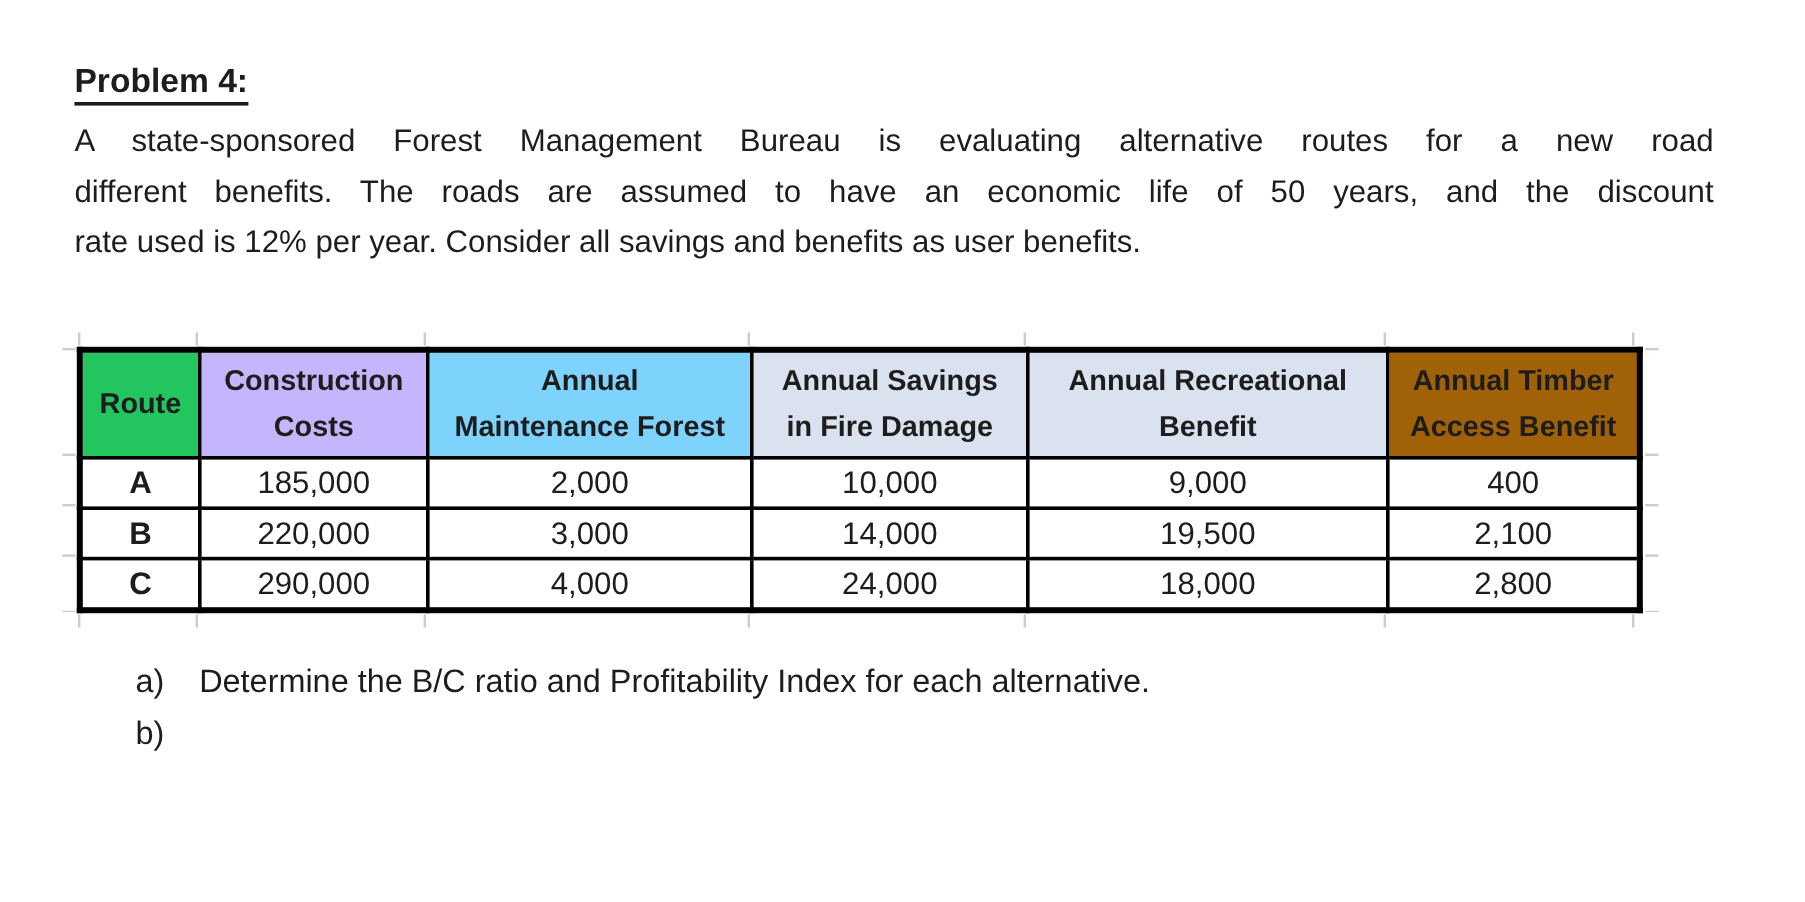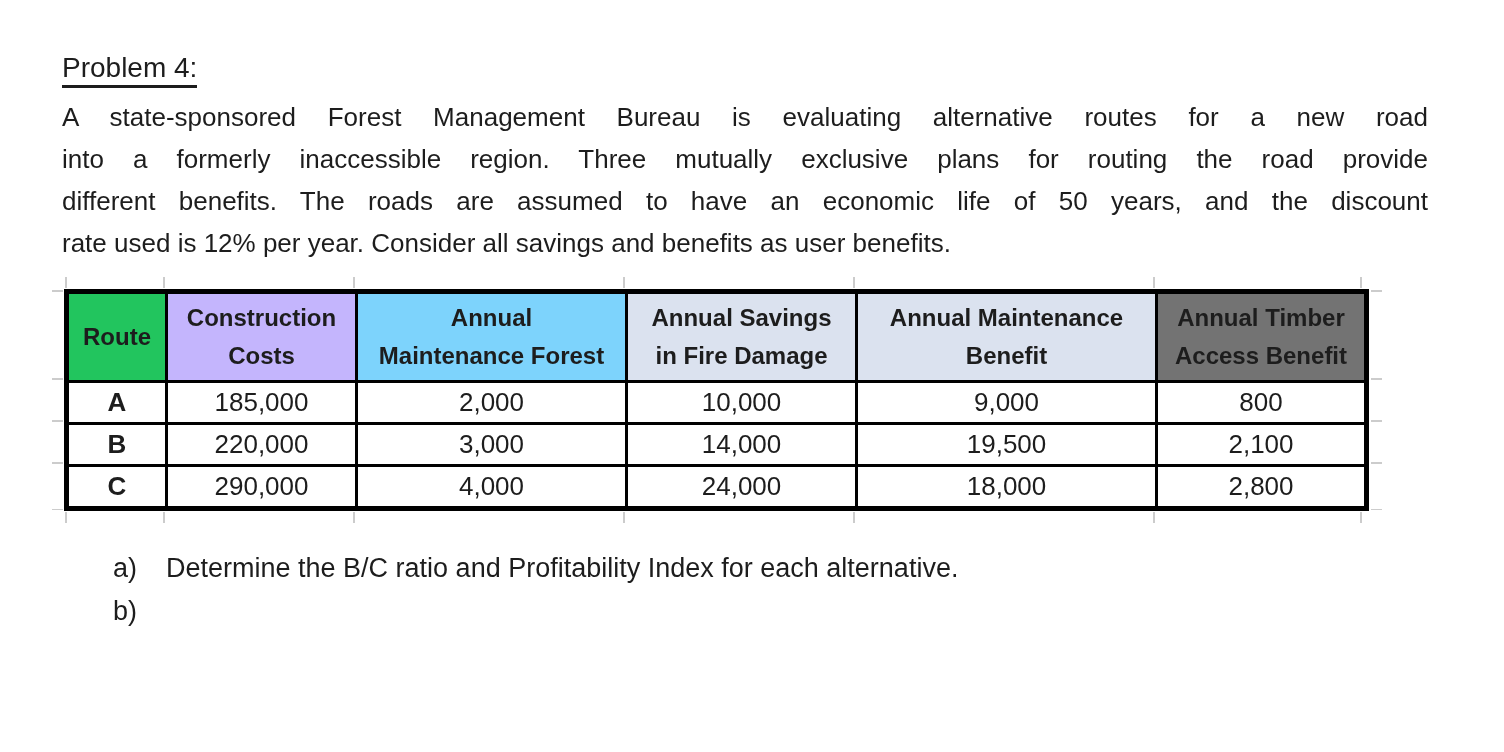--- a/index.html
+++ b/index.html
@@ -13,21 +13,21 @@
     position: relative;
     overflow: hidden;
     font-family: "Liberation Sans", "DejaVu Sans", sans-serif;
     color: #1d1d1d;
   }
   .heading {
     position: absolute;
     left: 62px;
     top: 52px;
     font-size: 28px;
-    font-weight: normal;
+    font-weight: bold;
   }
   .heading span {
     display: inline-block;
     border-bottom: 3px solid #1d1d1d;
     padding-bottom: 1px;
   }
   .paragraph {
     position: absolute;
     left: 62px;
     top: 96px;
@@ -113,21 +113,20 @@
 </style>
 </head>
 <body>
 
 <div class="heading">
   <span>Problem 4:</span>
 </div>
 
 <div class="paragraph">
   <div class="pline">A state-sponsored Forest Management Bureau is evaluating alternative routes for a new road</div>
-  <div class="pline">into a formerly inaccessible region. Three mutually exclusive plans for routing the road provide</div>
   <div class="pline">different benefits. The roads are assumed to have an economic life of 50 years, and the discount</div>
   <div class="pline last"><span>rate used is 12% per year. </span><span class="italic">Consider all savings and benefits as user benefits.</span></div>
 </div>
 
 <div class="table-wrap">
 
   <div>
     <div class="tick v" style="left:1px;    top:-12px;"></div>
     <div class="tick v" style="left:99px;   top:-12px;"></div>
     <div class="tick v" style="left:289px;  top:-12px;"></div>
@@ -175,37 +174,37 @@
         </th>
         <th style="background:#7dd3fc">
           <div class="hline">Annual</div>
           <div class="hline">Maintenance Forest</div>
         </th>
         <th style="background:#dbe2ef">
           <div class="hline">Annual Savings</div>
           <div class="hline">in Fire Damage</div>
         </th>
         <th style="background:#dbe2ef">
-          <div class="hline">Annual Maintenance</div>
+          <div class="hline">Annual Recreational</div>
           <div class="hline">Benefit</div>
         </th>
-        <th style="background:#737373">
+        <th style="background:#a16207">
           <div class="hline">Annual Timber</div>
           <div class="hline">Access Benefit</div>
         </th>
       </tr>
     </thead>
     <tbody>
       <tr>
         <td class="route-cell">A</td>
         <td>185,000</td>
         <td>2,000</td>
         <td>10,000</td>
         <td>9,000</td>
-        <td>800</td>
+        <td>400</td>
       </tr>
       <tr>
         <td class="route-cell">B</td>
         <td>220,000</td>
         <td>3,000</td>
         <td>14,000</td>
         <td>19,500</td>
         <td>2,100</td>
       </tr>
       <tr>

